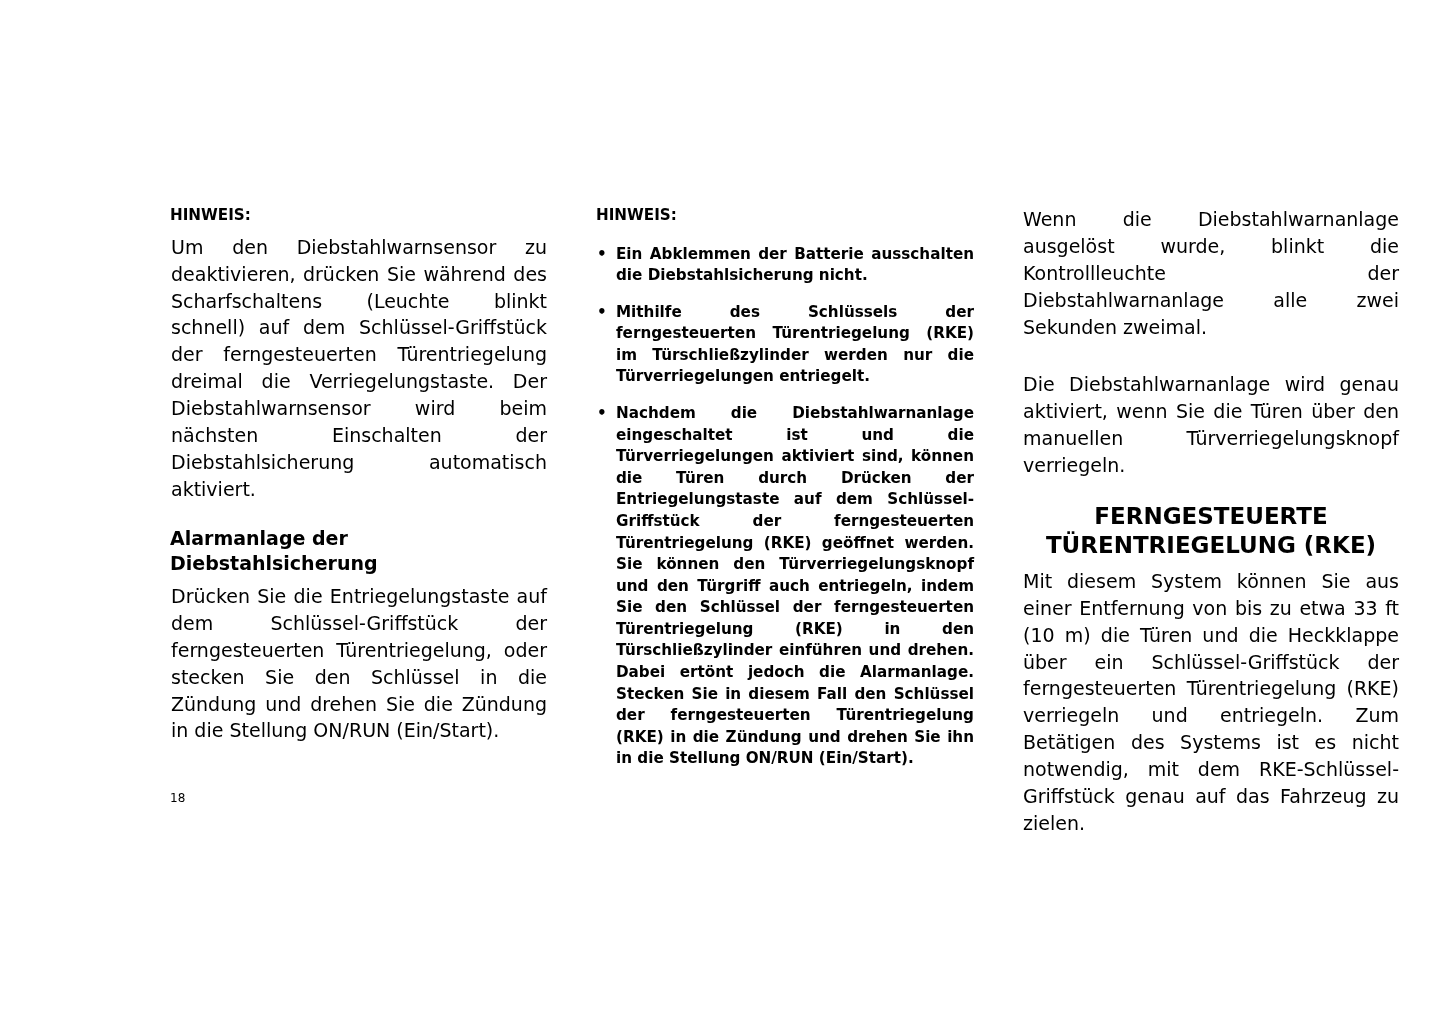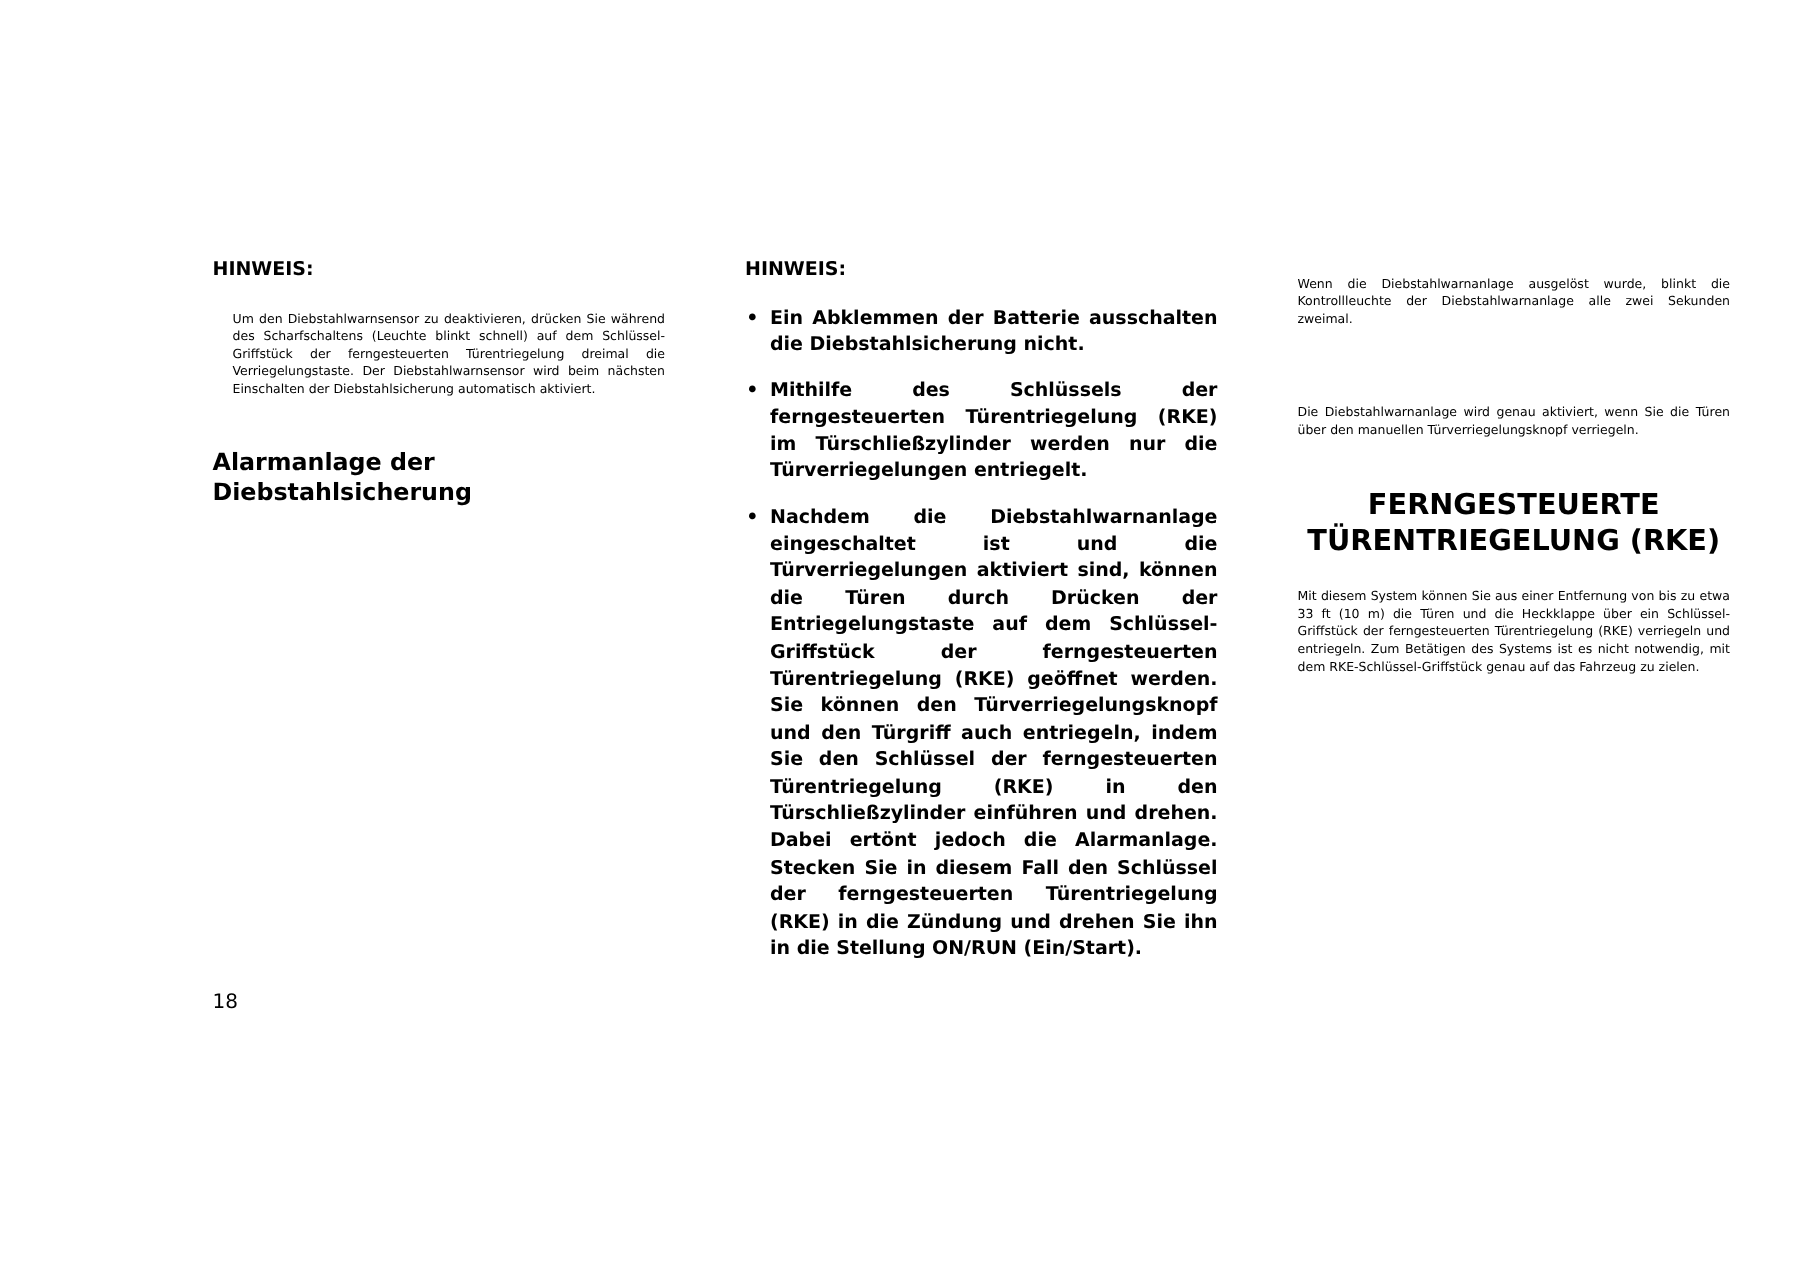--- a/index.html
+++ b/index.html
@@ -27,22 +27,22 @@
     width: 1230px;
     display: flex;
     flex-direction: row;
     gap: 48px;
   }
   .col {
     width: 378px;
     flex: 0 0 378px;
   }
   p {
-    margin: 16px;
-    font-size: 10px;
+    margin: 1px;
+    font-size: 19px;
     line-height: 1.42;
     text-align: justify;
     text-justify: inter-word;
     hyphens: manual;
   }
   .bold {
     font-weight: bold;
   }
   .note-label {
     font-weight: bold;
@@ -87,38 +87,39 @@
     position: absolute;
     left: 1px;
     top: 0;
     font-size: 15.2px;
     line-height: 1.42;
   }
   .page-number {
     position: absolute;
     left: 170px;
     top: 790px;
-    font-size: 16px;
+    font-size: 12px;
     line-height: 1.4;
   }
 </style>
 </head>
 <body>
 
 <div class="page">
 
   <div class="columns">
 
     <div class="col">
       <p class="note-label">HINWEIS:</p>
       <div class="spacer-sm"></div>
       <p>Um den Diebstahlwarnsensor zu deaktivieren, drücken Sie während des Scharfschaltens (Leuchte blinkt schnell) auf dem Schlüssel-Griffstück der ferngesteuerten Türentriegelung dreimal die Verriegelungstaste. Der Diebstahlwarnsensor wird beim nächsten Einschalten der Diebstahlsicherung automatisch aktiviert.</p>
       <div class="spacer-lg"></div>
       <h2 class="sub">Alarmanlage der Diebstahlsicherung</h2>
       <div class="spacer-sm"></div>
+      <p>Drücken Sie die Entriegelungstaste auf dem Schlüssel-Griffstück der ferngesteuerten Türentriegelung, oder stecken Sie den Schlüssel in die Zündung und drehen Sie die Zündung in die Stellung ON/RUN (Ein/Start).</p>
     </div>
 
     <div class="col">
       <p class="note-label">HINWEIS:</p>
       <div class="spacer-md"></div>
       <ul class="bullets">
         <li>
           <span class="dot">•</span>
           <span>Ein Abklemmen der Batterie ausschalten die Diebstahlsicherung nicht.</span>
         </li>

